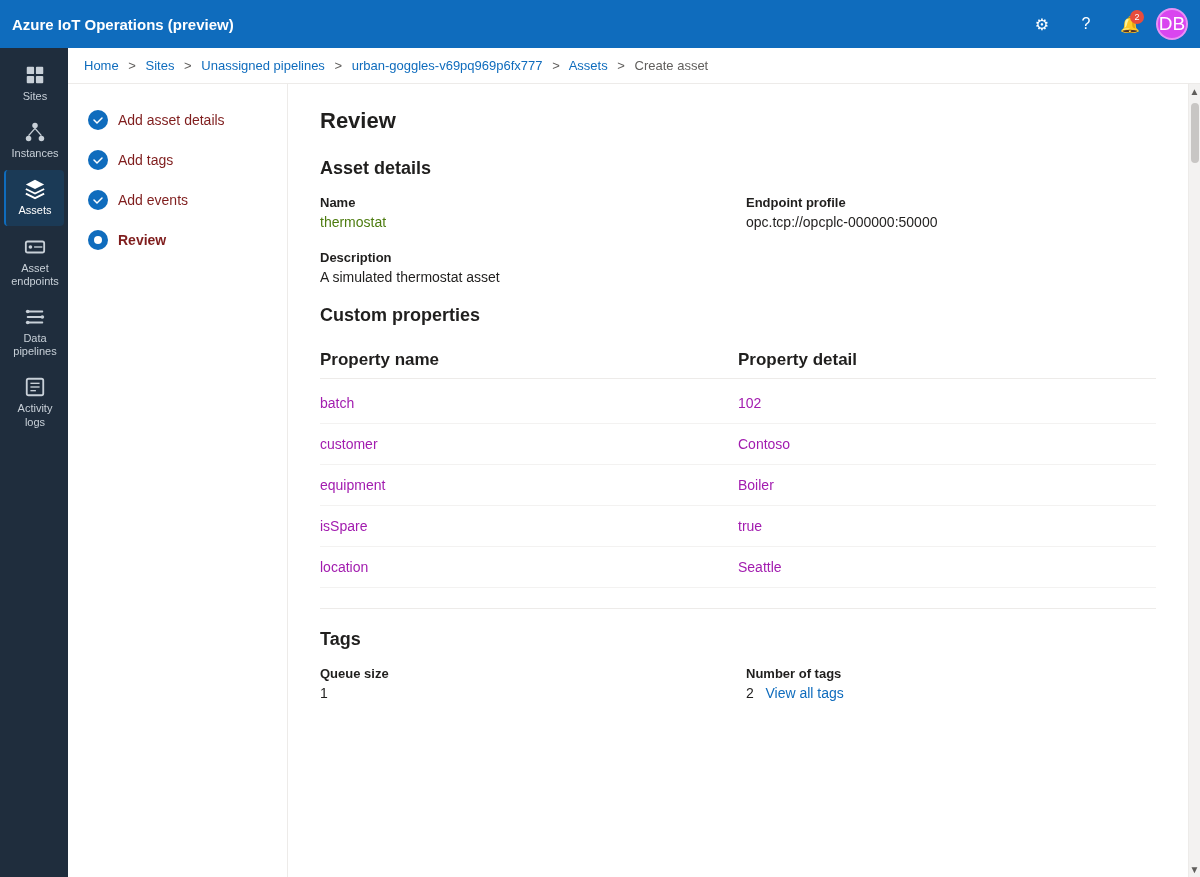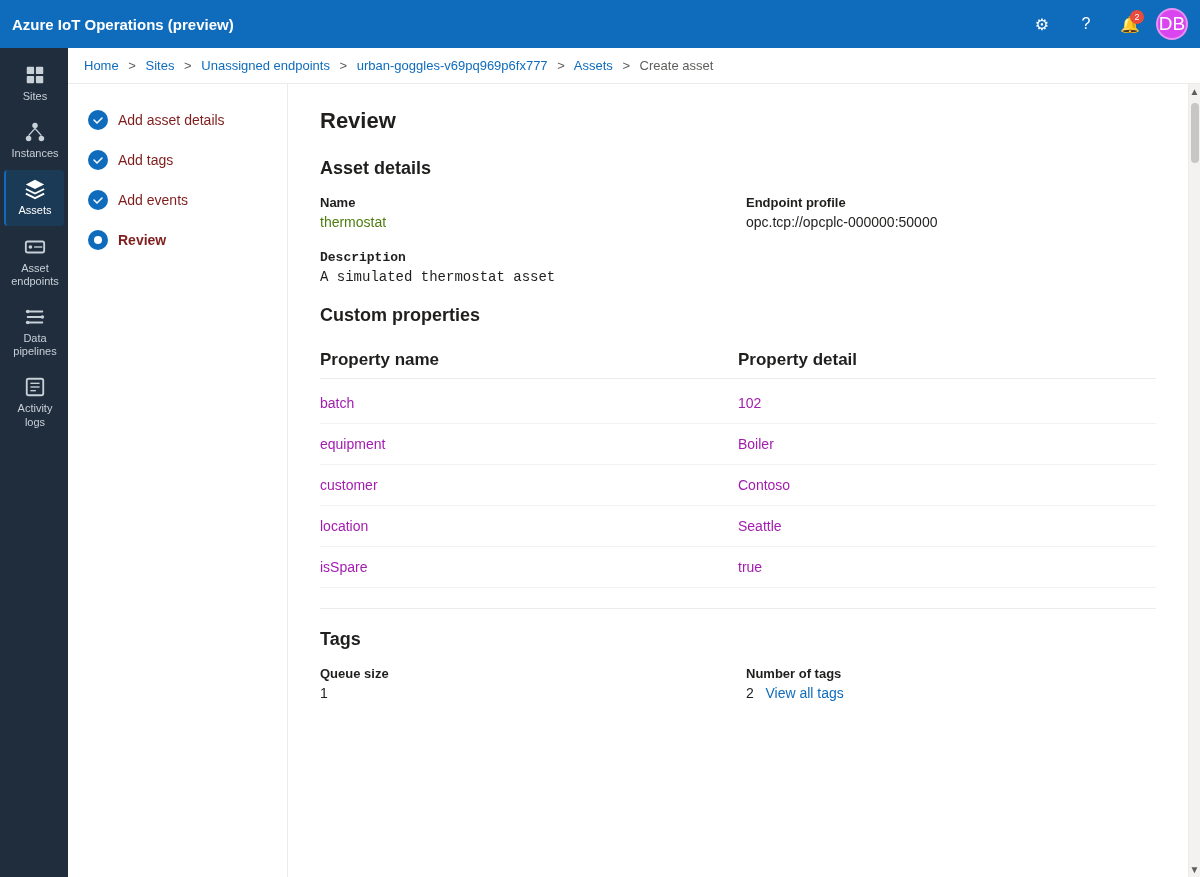--- a/index.html
+++ b/index.html
@@ -317,21 +317,21 @@
     </div>
   </nav>
 
   <div class="content-area">
 
     <div class="breadcrumb">
       <a href="#">Home</a>
       <span class="breadcrumb-sep">&gt;</span>
       <a href="#">Sites</a>
       <span class="breadcrumb-sep">&gt;</span>
-      <a href="#">Unassigned endpoints</a>
+      <a href="#">Unassigned pipelines</a>
       <span class="breadcrumb-sep">&gt;</span>
       <a href="#">urban-goggles-v69pq969p6fx777</a>
       <span class="breadcrumb-sep">&gt;</span>
       <a href="#">Assets</a>
       <span class="breadcrumb-sep">&gt;</span>
       <span>Create asset</span>
     </div>
 
     <div class="inner-layout">
 
@@ -383,51 +383,51 @@
           <div class="detail-item">
             <div class="detail-label">Name</div>
             <div class="detail-value link">thermostat</div>
           </div>
           <div class="detail-item">
             <div class="detail-label">Endpoint profile</div>
             <div class="detail-value">opc.tcp://opcplc-000000:50000</div>
           </div>
         </div>
 
-        <div class="detail-item" style="margin-bottom:20px;font-family:Liberation Mono, monospace;">
+        <div class="detail-item" style="margin-bottom:20px;">
           <div class="detail-label">Description</div>
           <div class="detail-value">A simulated thermostat asset</div>
         </div>
 
         <h2 class="section-title">Custom properties</h2>
 
         <div class="table-header">
           <div class="table-header-cell">Property name</div>
           <div class="table-header-cell">Property detail</div>
         </div>
 
         <div class="table-row">
           <div class="table-cell">batch</div>
           <div class="table-cell">102</div>
         </div>
         <div class="table-row">
+          <div class="table-cell">customer</div>
+          <div class="table-cell">Contoso</div>
+        </div>
+        <div class="table-row">
           <div class="table-cell">equipment</div>
           <div class="table-cell">Boiler</div>
         </div>
         <div class="table-row">
-          <div class="table-cell">customer</div>
-          <div class="table-cell">Contoso</div>
+          <div class="table-cell">isSpare</div>
+          <div class="table-cell">true</div>
         </div>
         <div class="table-row">
           <div class="table-cell">location</div>
           <div class="table-cell">Seattle</div>
-        </div>
-        <div class="table-row">
-          <div class="table-cell">isSpare</div>
-          <div class="table-cell">true</div>
         </div>
 
         <hr class="section-divider">
 
         <h2 class="section-title">Tags</h2>
 
 
         <div class="tags-grid">
           <div class="detail-item">
             <div class="detail-label">Queue size</div>

